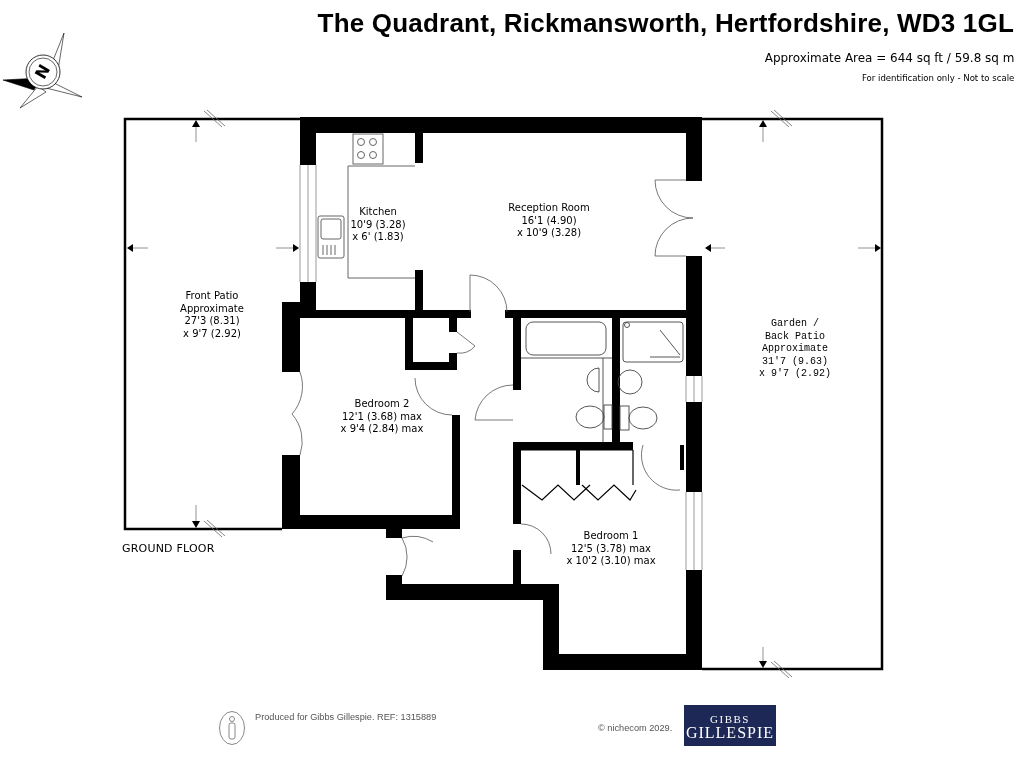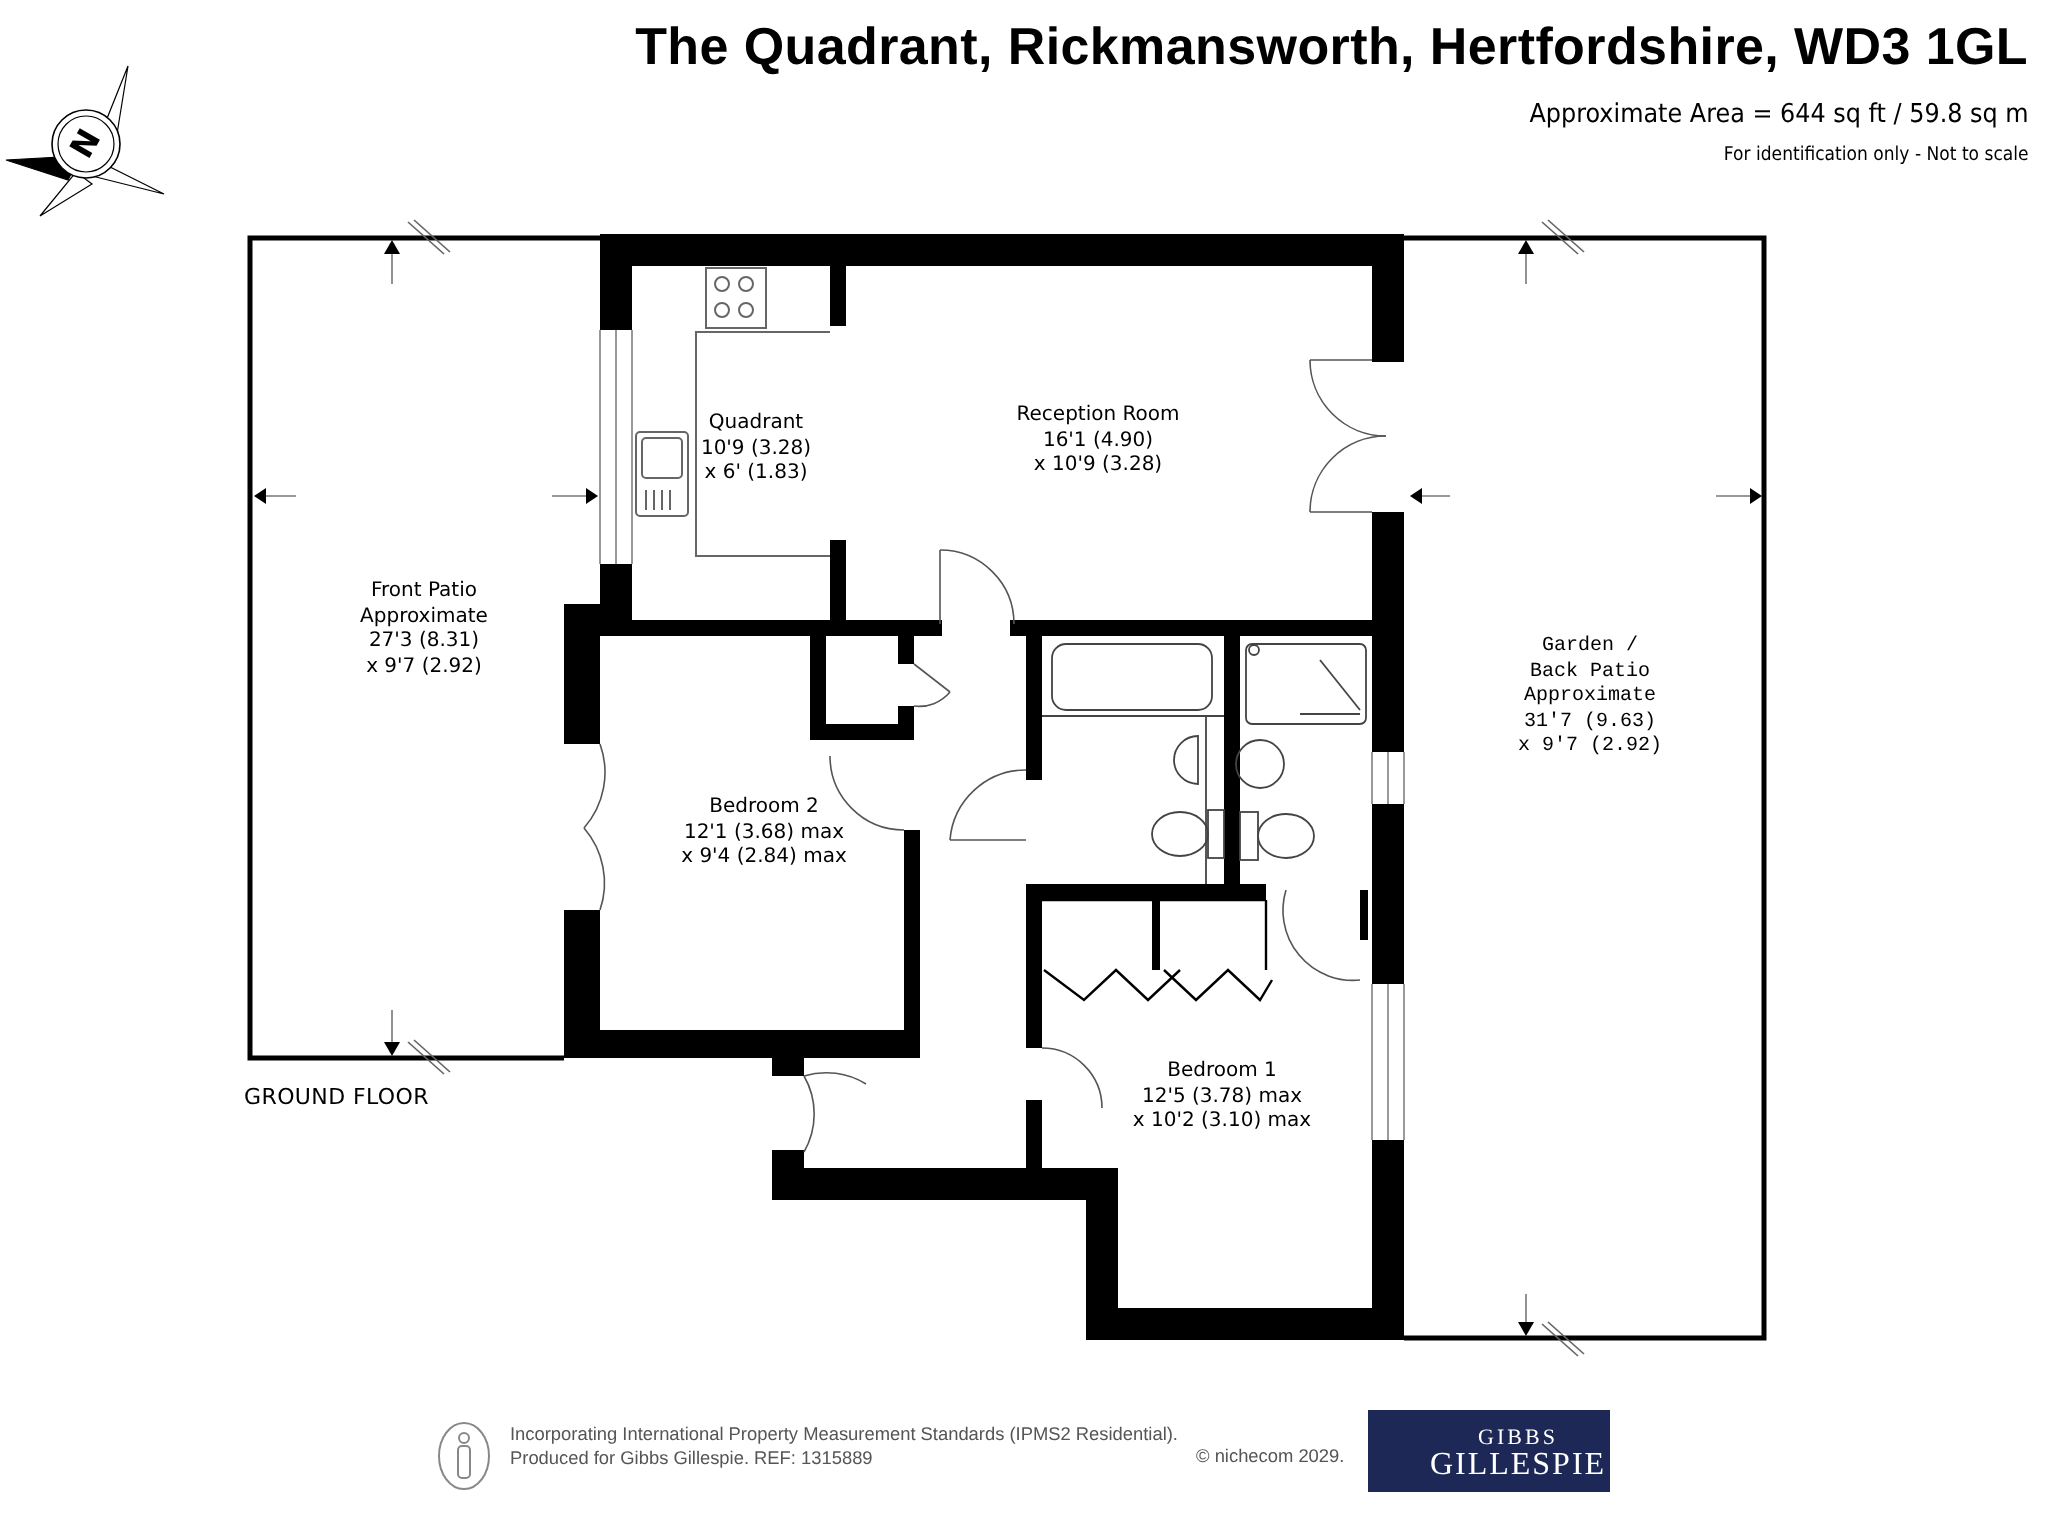--- a/index.html
+++ b/index.html
@@ -9,21 +9,21 @@
   .disclaimer { position: absolute; right: 10px; top: 72px; font-size: 9.5px; white-space: nowrap; transform: scaleX(0.9); transform-origin: right center; }
   .compass { position: absolute; left: 0; top: 30px; width: 100px; height: 80px; }
   .plan { position: absolute; left: 0; top: 0; width: 1024px; height: 768px; }
   .room-label { position: absolute; text-align: center; font-size: 10px; line-height: 12.5px; white-space: nowrap; transform: translateX(-50%); }
   .room-label span { display: block; }
   .floor-label { position: absolute; left: 122px; top: 542px; font-size: 11px; letter-spacing: 0.2px; }
   .footer-text { position: absolute; left: 255px; top: 712px; font-family: "Liberation Sans", sans-serif; font-size: 9.2px; line-height: 11.5px; color: #555; }
   .footer-text span { display: block; white-space: nowrap; }
   .footer-copy { position: absolute; left: 598px; top: 723px; font-family: "Liberation Sans", sans-serif; font-size: 9.2px; color: #555; white-space: nowrap; }
   .person-icon { position: absolute; left: 218px; top: 710px; width: 28px; height: 36px; }
-  .logo { position: absolute; left: 684px; top: 705px; width: 92px; height: 41px; background: #1d2856; color: #fff; font-family: "Liberation Serif", serif; text-align: center; display: flex; flex-direction: column; justify-content: center; padding-left: 29px; }
+  .logo { position: absolute; left: 684px; top: 705px; width: 92px; height: 41px; background: #1d2856; color: #fff; font-family: "Liberation Serif", serif; text-align: center; display: flex; flex-direction: column; justify-content: center; }
   .logo span { display: block; font-size: 11px; letter-spacing: 1.5px; line-height: 13px; }
   .logo span.l2 { font-size: 16px; letter-spacing: 1px; }
 </style>
 </head>
 <body>
 
 <div class="title">The Quadrant, Rickmansworth, Hertfordshire, WD3 1GL</div>
 <div class="area">Approximate Area = 644 sq ft / 59.8 sq m</div>
 <div class="disclaimer">For identification only - Not to scale</div>
 
@@ -213,21 +213,21 @@
   </g>
 </svg>
 
 <div class="room-label" style="left:212px; top:290px;">
   <span>Front Patio</span>
   <span>Approximate</span>
   <span>27'3 (8.31)</span>
   <span>x 9'7 (2.92)</span>
 </div>
 <div class="room-label" style="left:378px; top:206px;">
-  <span>Quadrant</span>
+  <span>Kitchen</span>
   <span>10'9 (3.28)</span>
   <span>x 6' (1.83)</span>
 </div>
 <div class="room-label" style="left:549px; top:202px;">
   <span>Reception Room</span>
   <span>16'1 (4.90)</span>
   <span>x 10'9 (3.28)</span>
 </div>
 <div class="room-label" style="left:795px; top:318px;font-family:Liberation Mono, monospace;">
   <span>Garden /</span>
@@ -248,20 +248,19 @@
 </div>
 
 <div class="floor-label">GROUND FLOOR</div>
 
 <svg class="person-icon" viewBox="0 0 28 36">
   <ellipse cx="14" cy="18" rx="12.5" ry="16.5" fill="none" stroke="#888" stroke-width="1"></ellipse>
   <circle cx="14" cy="9" r="2.5" fill="none" stroke="#888" stroke-width="1"></circle>
   <rect x="11" y="13" width="6" height="16" rx="2" fill="none" stroke="#888" stroke-width="1"></rect>
 </svg>
 <div class="footer-text">
-  <span>Incorporating International Property Measurement Standards (IPMS2 Residential).</span>
   <span>Produced for Gibbs Gillespie.   REF:  1315889</span>
 </div>
 <div class="footer-copy">© nichecom 2029.</div>
 <div class="logo">
   <span>GIBBS</span>
   <span class="l2">GILLESPIE</span>
 </div>
 
 </body></html>

